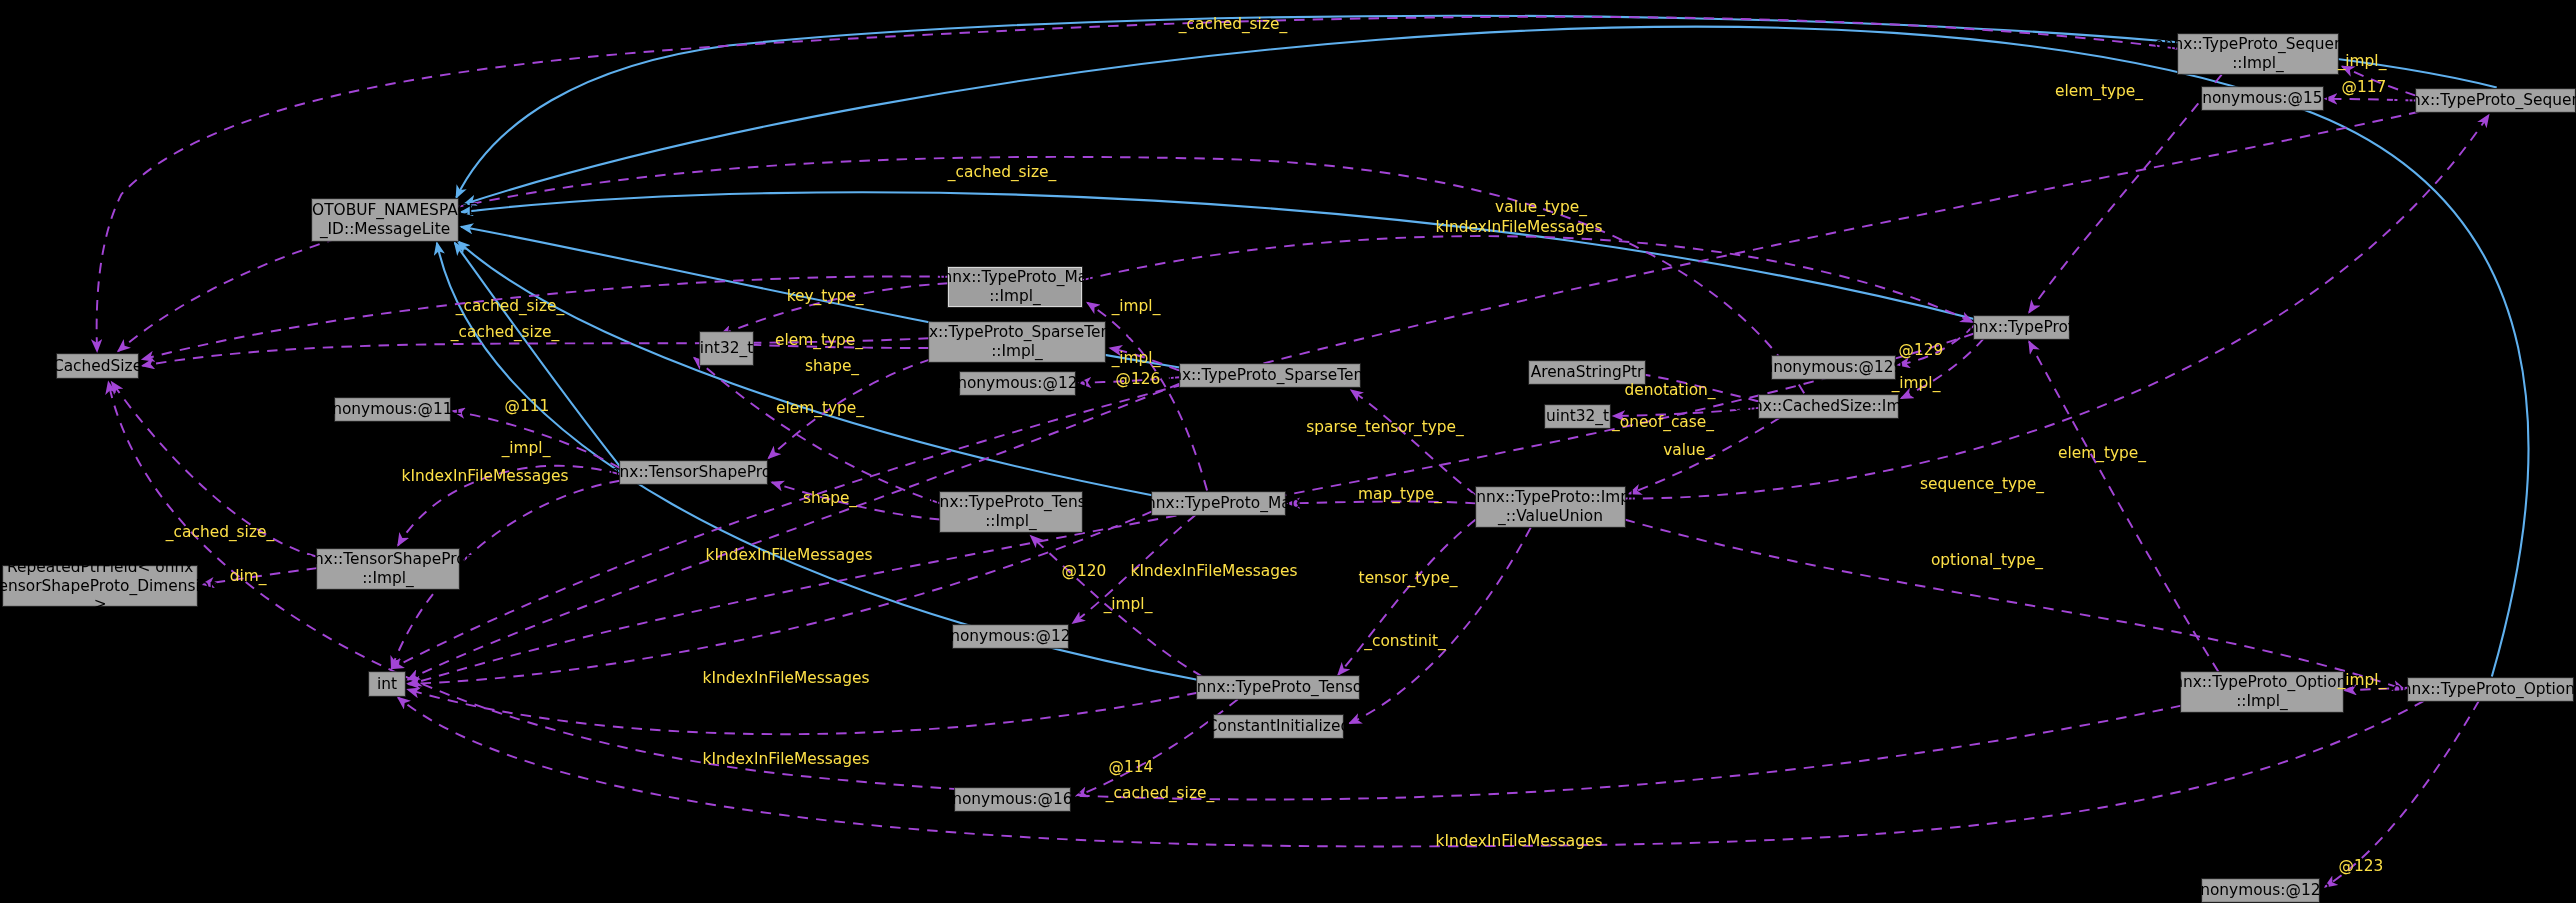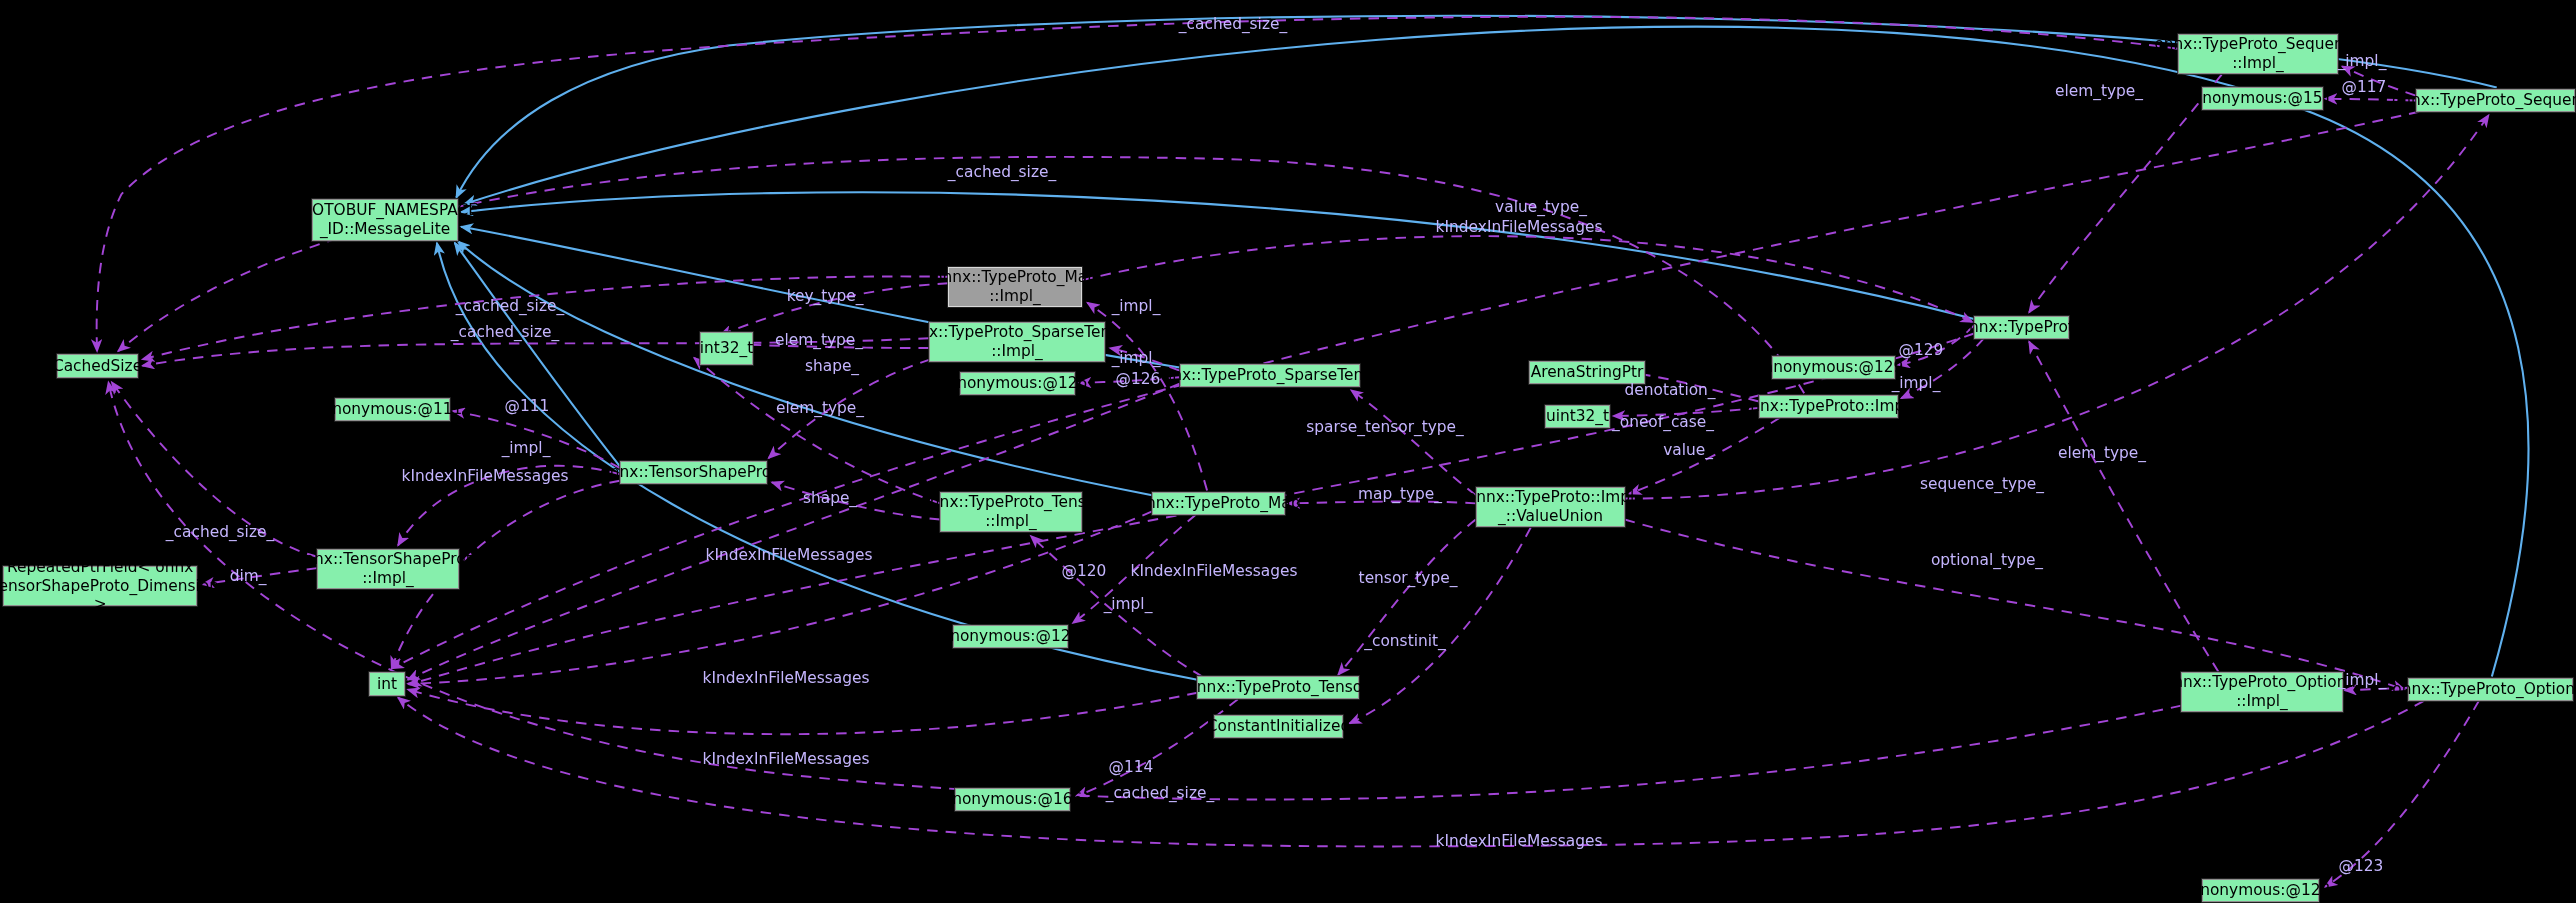--- a/index.html
+++ b/index.html
@@ -1,24 +1,24 @@
 <!DOCTYPE html>
 <html style="font-size:13px"><head>
 <meta charset="utf-8">
 <style>
   html,body{margin:0;padding:0;background:#000;}
   #canvas{position:relative;width:2576px;height:904px;background:#000;overflow:hidden;
           font-family:"DejaVu Sans","Liberation Sans",sans-serif;}
   #edges{position:absolute;left:0;top:0;width:2576px;height:904px;}
   .node{position:absolute;display:flex;align-items:center;justify-content:center;
-        background:#86efac;border:1.6px solid #8f8f8f;color:#000;
+        background:#a3a3a3;border:1.6px solid #8f8f8f;color:#000;
         font-size:15.4px;line-height:1.22;text-align:center;white-space:pre-line;
         box-sizing:border-box;box-shadow:0 0 0 0.8px #2a2a2a;cursor:pointer;}
   .node.hl{background:#9e9e9e;border-color:#d8d8d8;}
-  .elabel{position:absolute;transform:translate(-50%,-50%);color:#c4b5fd;
+  .elabel{position:absolute;transform:translate(-50%,-50%);color:#fde047;
           font-size:15.4px;white-space:nowrap;}
 </style>
 </head>
 <body>
 
 <div id="canvas">
 
   <svg id="edges" viewBox="0 0 3184 1117">
     <defs>
       <marker id="ma" markerWidth="18" markerHeight="14" refX="15" refY="7" orient="auto" markerUnits="userSpaceOnUse">
@@ -107,21 +107,21 @@
 ::Impl_</div>
   <div class="node" style="left:1152px;top:492px;width:133px;height:22.7px">onnx::TypeProto_Map</div>
   <div class="node" style="left:953px;top:625px;width:115px;height:22.7px">anonymous:@120</div>
   <div class="node" style="left:1197px;top:676px;width:162px;height:22.7px">onnx::TypeProto_Tensor</div>
   <div class="node" style="left:1214px;top:715px;width:129px;height:22.7px">ConstantInitialized</div>
   <div class="node" style="left:955px;top:788px;width:115px;height:22.7px">anonymous:@166</div>
   <div class="node" style="left:1476px;top:487px;width:149px;height:40px">onnx::TypeProto::Impl
 _::ValueUnion</div>
   <div class="node" style="left:1529px;top:361px;width:116px;height:22.7px">ArenaStringPtr</div>
   <div class="node" style="left:1545px;top:405px;width:65px;height:22.7px">uint32_t</div>
-  <div class="node" style="left:1759px;top:395px;width:139px;height:22.7px">onnx::TypeProto::Impl_</div>
+  <div class="node" style="left:1759px;top:395px;width:139px;height:22.7px">onnx::CachedSize::Impl_</div>
   <div class="node" style="left:1772px;top:356px;width:123px;height:22.7px">anonymous:@129</div>
   <div class="node" style="left:1974px;top:316px;width:95px;height:22.7px">onnx::TypeProto</div>
   <div class="node" style="left:2178px;top:34px;width:160px;height:40px">onnx::TypeProto_Sequence
 ::Impl_</div>
   <div class="node" style="left:2202px;top:87px;width:121px;height:22.7px">anonymous:@151</div>
   <div class="node" style="left:2416px;top:89px;width:159px;height:22.7px">onnx::TypeProto_Sequence</div>
   <div class="node" style="left:2181px;top:672px;width:162px;height:40px">onnx::TypeProto_Optional
 ::Impl_</div>
   <div class="node" style="left:2408px;top:678px;width:165px;height:22.7px">onnx::TypeProto_Optional</div>
   <div class="node" style="left:2202px;top:879px;width:117px;height:22.7px">anonymous:@123</div>

